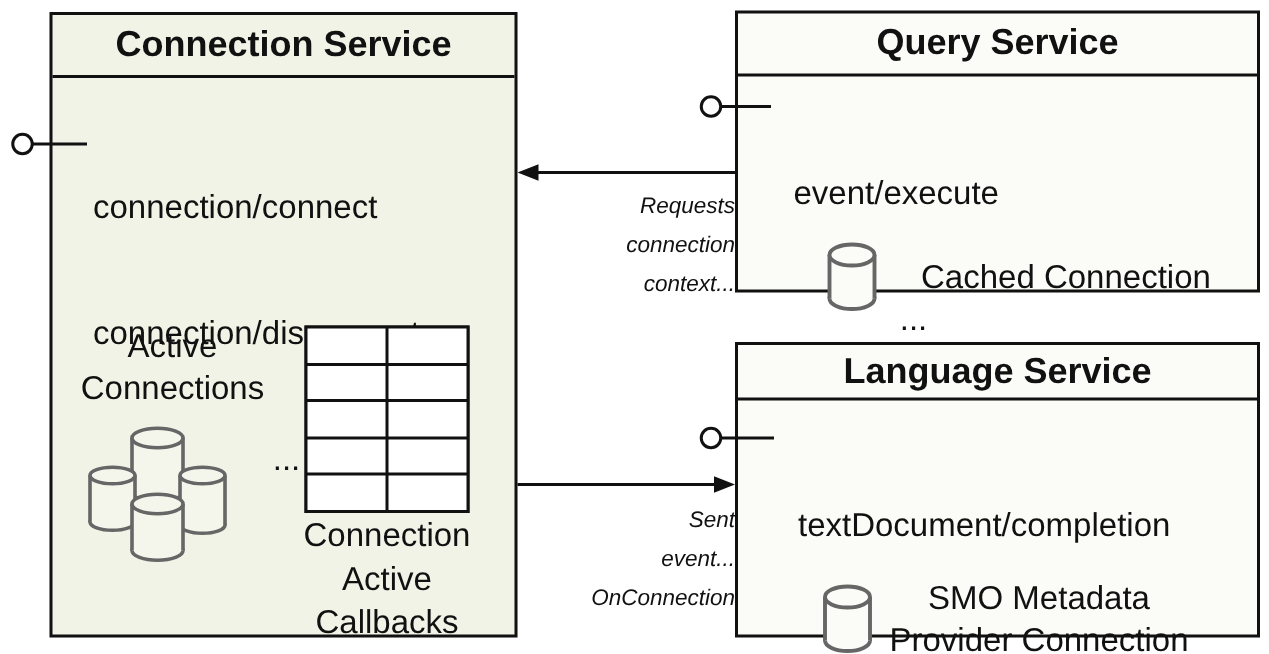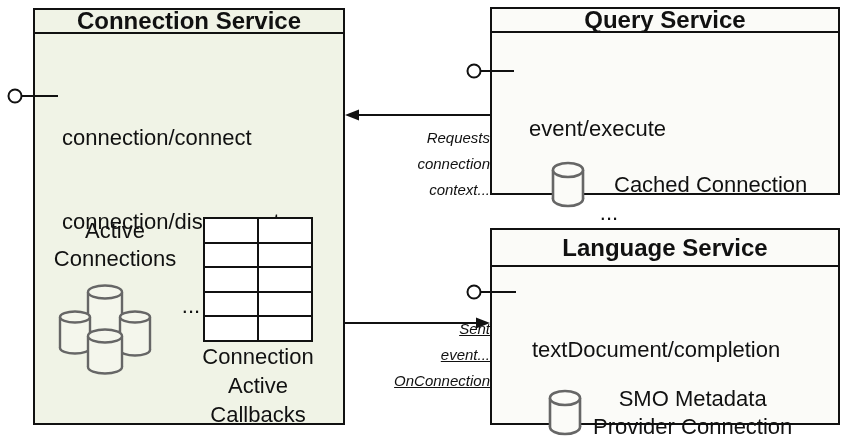--- a/index.html
+++ b/index.html
@@ -7,21 +7,21 @@
     --connection-box-fill:#f0f3e6;
     --service-box-fill:#fbfbf8;
     --icon-stroke:#666666;
     --text:#111111;
   }
   html,body{margin:0;padding:0;background:#ffffff;}
   body{font-family:"Liberation Sans","DejaVu Sans",sans-serif;color:var(--text);}
   #canvas{position:relative;width:846px;height:436px;background:#ffffff;overflow:hidden;}
 
   .box{position:absolute;border:2px solid var(--border);box-sizing:border-box;}
-  .box-header{height:24px;border-bottom:2px solid var(--border);display:flex;align-items:center;justify-content:center;
+  .box-header{height:42px;border-bottom:2px solid var(--border);display:flex;align-items:center;justify-content:center;
     font-weight:bold;font-size:24px;box-sizing:border-box;}
   .box-body{position:absolute;left:0;right:0;top:40px;bottom:0;}
 
   #connection-box{left:33px;top:8px;width:312px;height:417px;background:var(--connection-box-fill);}
   #query-box{left:490px;top:7px;width:350px;height:188px;background:var(--service-box-fill);}
   #language-box{left:490px;top:228px;width:350px;height:197px;background:var(--service-box-fill);}
   #language-box .box-header{height:37px;}
   #language-box .box-body{top:37px;}
 
   .methods{position:absolute;font-size:22px;line-height:28px;white-space:pre;}
@@ -40,21 +40,21 @@
   #callbacks-label{position:absolute;left:158px;top:292px;width:130px;text-align:center;font-size:22px;line-height:29px;}
 
   .db-row{position:absolute;display:flex;align-items:center;}
   #query-db-row{left:58px;top:112px;}
   #query-db-row .db-text{margin-left:28px;font-size:22px;line-height:26px;}
   #language-db-row{left:55px;top:118px;}
   #language-db-row .db-text{margin-left:10px;font-size:22px;line-height:28px;text-align:center;}
 
   .arrow-label{position:absolute;left:347px;width:143px;text-align:right;font-style:italic;font-size:15px;line-height:26px;}
   #label-requests{top:125px;}
-  #label-sent{top:316px;text-decoration:underline;}
+  #label-sent{top:334px;}
 
   #connector-layer{position:absolute;left:0;top:0;width:846px;height:436px;pointer-events:none;}
 </style>
 </head>
 <body>
 
 <div id="canvas">
 
   <div class="box" id="connection-box">
     <div class="box-header">Connection Service</div>

